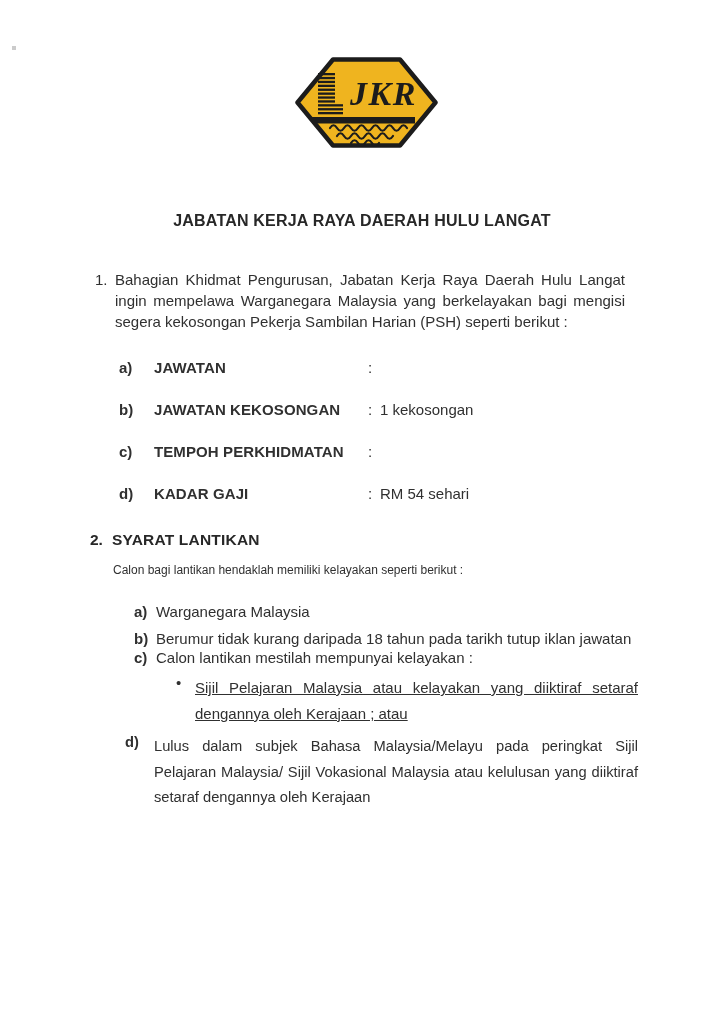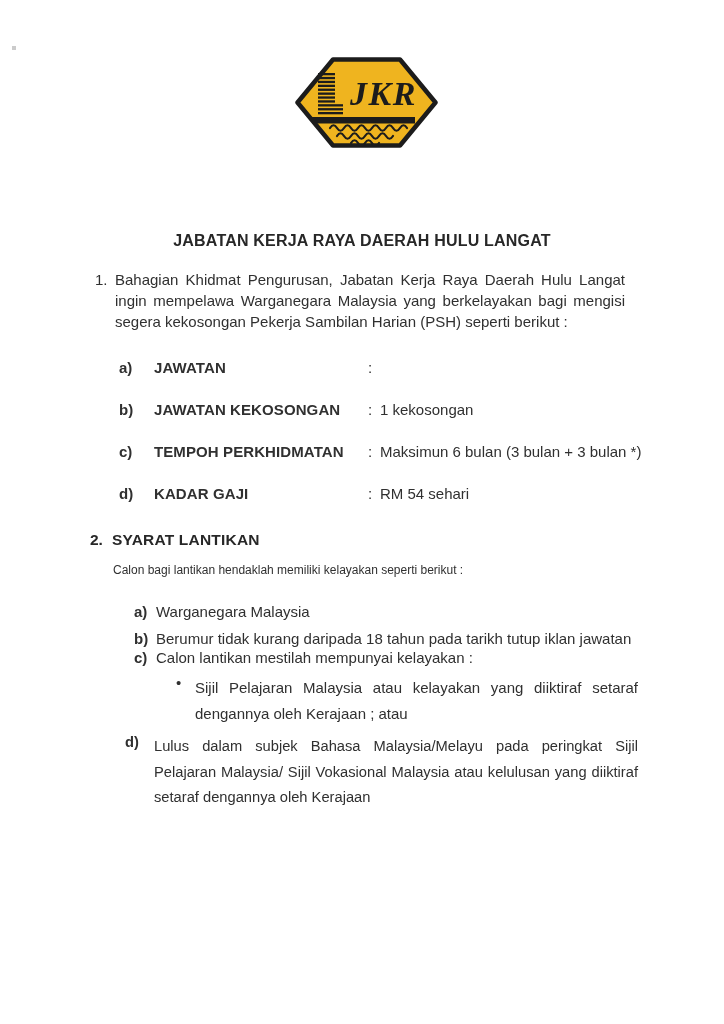--- a/index.html
+++ b/index.html
@@ -6,39 +6,39 @@
   .page{
     position:relative;width:724px;height:1024px;background:#ffffff;
     font-family:"Liberation Sans","DejaVu Sans",sans-serif;
     color:#303030;overflow:hidden;
   }
   .speck{position:absolute;left:12px;top:46px;width:4px;height:4px;background:#b5b5b5;opacity:.7;}
   .logo{position:absolute;left:295px;top:57px;width:143px;height:91px;}
   .h1{position:absolute;top:178px;left:0;width:724px;text-align:center;
       font-weight:bold;font-size:16px;color:#272727;letter-spacing:.2px;}
   .h2{position:absolute;top:212px;left:0;width:724px;text-align:center;
-      font-weight:bold;font-size:16px;color:#272727;letter-spacing:.2px;margin-top:20px;}
+      font-weight:bold;font-size:16px;color:#272727;letter-spacing:.2px;}
   .para1{position:absolute;left:92px;top:269px;width:533px;font-size:15px;line-height:21px;}
   .para1 .num{position:absolute;left:3px;top:0;}
   .para1 .text{margin-left:23px;text-align:justify;}
   .s1row{position:absolute;left:0;width:724px;font-size:15px;height:20px;}
   .s1row .letter{position:absolute;left:119px;font-weight:bold;}
   .s1row .label{position:absolute;left:154px;font-weight:bold;letter-spacing:.1px;}
   .s1row .colon{position:absolute;left:368px;}
   .s1row .value{position:absolute;left:380px;}
   .s2head{position:absolute;top:531px;left:0;width:724px;font-size:15.5px;font-weight:bold;color:#272727;}
   .s2head .num{position:absolute;left:90px;}
   .s2head .title{position:absolute;left:112px;letter-spacing:.2px;}
   .s2intro{position:absolute;top:563px;left:113px;font-size:12px;}
   .s2item{position:absolute;left:0;width:724px;font-size:15px;}
   .s2item .letter{position:absolute;left:134px;font-weight:bold;}
   .s2item .text{position:absolute;left:156px;}
   .bulletblock{position:absolute;top:675px;left:0;width:724px;font-size:15px;}
   .bulletblock .marker{position:absolute;left:176px;top:-1px;}
-  .bulletblock .btext{position:absolute;left:195px;width:443px;text-align:justify;line-height:26px;}
+  .bulletblock .btext{position:absolute;left:195px;width:443px;text-align:justify;line-height:26px;text-decoration:underline;}
   .s2d{position:absolute;top:734px;left:0;width:724px;font-size:14.7px;}
   .s2d .letter{position:absolute;left:125px;font-weight:bold;}
   .s2d .text{position:absolute;left:154px;width:484px;text-align:justify;line-height:25.5px;}
 </style>
 </head>
 <body>
 
 <div class="page">
 
   <div class="speck"></div>
@@ -82,21 +82,20 @@
   <div class="s1row" style="top:401px">
     <span class="letter">b)</span>
     <span class="label">JAWATAN KEKOSONGAN</span>
     <span class="colon">:</span>
     <span class="value">1 kekosongan</span>
   </div>
   <div class="s1row" style="top:443px">
     <span class="letter">c)</span>
     <span class="label">TEMPOH PERKHIDMATAN</span>
     <span class="colon">:</span>
-    <span class="value">Maksimun 6 bulan (3 bulan + 3 bulan *)</span>
   </div>
   <div class="s1row" style="top:485px">
     <span class="letter">d)</span>
     <span class="label">KADAR GAJI</span>
     <span class="colon">:</span>
     <span class="value">RM 54 sehari</span>
   </div>
 
   <div class="s2head">
     <span class="num">2.</span>

